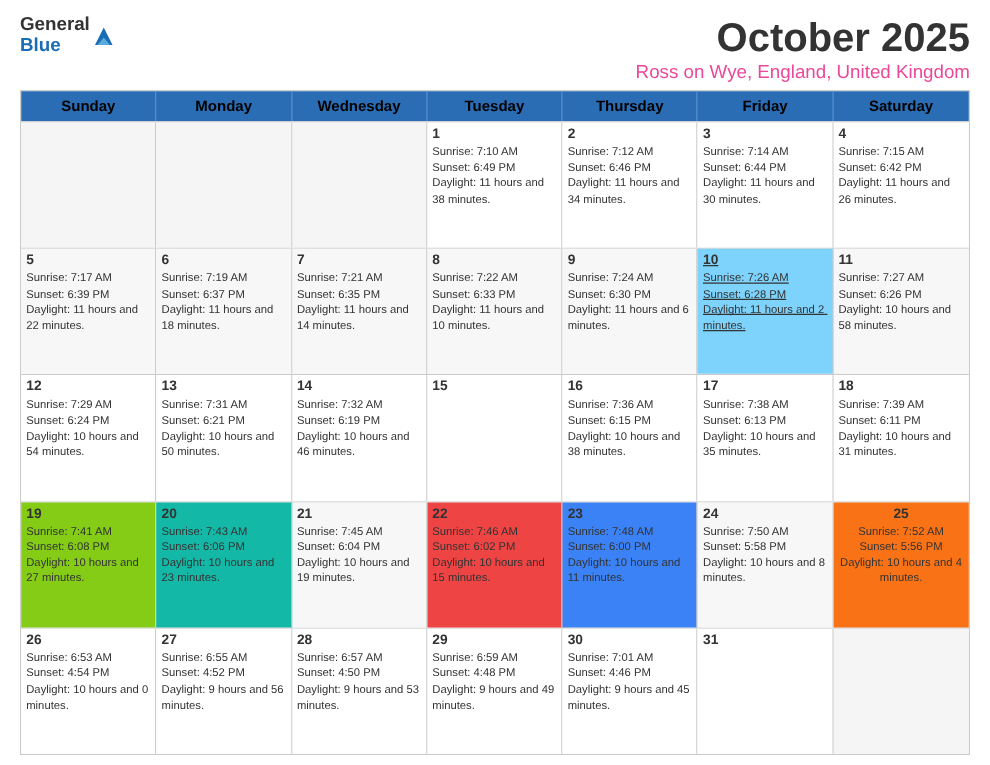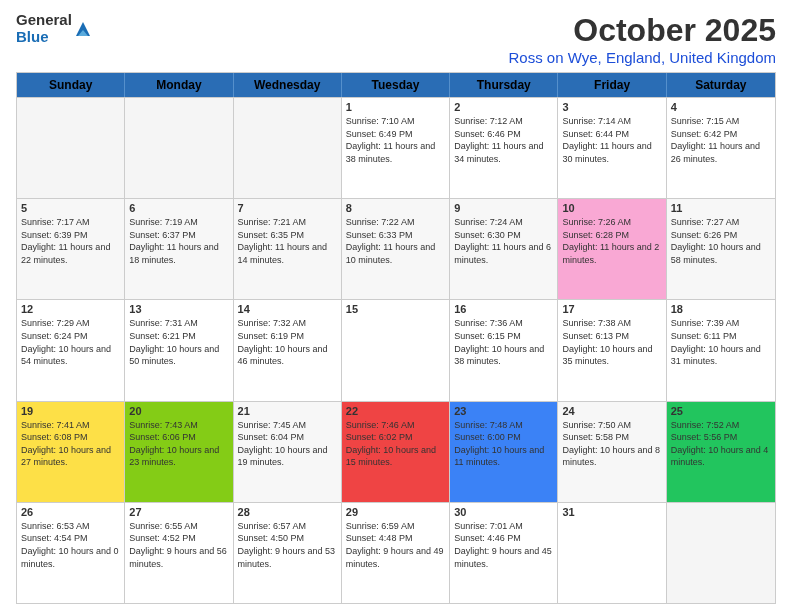--- a/index.html
+++ b/index.html
@@ -50,21 +50,21 @@
     .title-area {
       text-align: right;
     }
     .month-title {
       font-size: 32px;
       font-weight: bold;
       color: #333;
     }
     .subtitle {
       font-size: 15px;
-      color: #1d4ed8;
+      color: #ec4899;
     }
     .calendar {
       flex: 1;
       display: flex;
       flex-direction: column;
       border: 1px solid #ccc;
     }
     .cal-header {
       display: grid;
       grid-template-columns: repeat(7, 1fr);
@@ -198,21 +198,21 @@
             <div class="cell-text" style="white-space: pre-wrap;">Sunrise: 7:22 AM
 Sunset: 6:33 PM
 Daylight: 11 hours and 10 minutes.</div>
           </div>
           <div class="cal-cell" style="background: rgb(247, 247, 247);">
             <span class="day-num">9</span>
             <div class="cell-text" style="white-space: pre-wrap;">Sunrise: 7:24 AM
 Sunset: 6:30 PM
 Daylight: 11 hours and 6 minutes.</div>
           </div>
-          <div class="cal-cell" style="background: #f9a8d4;">
+          <div class="cal-cell" style="background: #7dd3fc; text-decoration: underline;">
             <span class="day-num">10</span>
             <div class="cell-text" style="white-space: pre-wrap;">Sunrise: 7:26 AM
 Sunset: 6:28 PM
 Daylight: 11 hours and 2 minutes.</div>
           </div>
           <div class="cal-cell" style="background: rgb(247, 247, 247);">
             <span class="day-num">11</span>
             <div class="cell-text" style="white-space: pre-wrap;">Sunrise: 7:27 AM
 Sunset: 6:26 PM
 Daylight: 10 hours and 58 minutes.</div>
@@ -253,27 +253,27 @@
 Daylight: 10 hours and 35 minutes.</div>
           </div>
           <div class="cal-cell">
             <span class="day-num">18</span>
             <div class="cell-text" style="white-space: pre-wrap;">Sunrise: 7:39 AM
 Sunset: 6:11 PM
 Daylight: 10 hours and 31 minutes.</div>
           </div>
         </div>
         <div class="cal-row">
-          <div class="cal-cell" style="background: #fde047;">
+          <div class="cal-cell" style="background: #84cc16;">
             <span class="day-num">19</span>
             <div class="cell-text" style="white-space: pre-wrap;">Sunrise: 7:41 AM
 Sunset: 6:08 PM
 Daylight: 10 hours and 27 minutes.</div>
           </div>
-          <div class="cal-cell" style="background: #84cc16;">
+          <div class="cal-cell" style="background: #14b8a6;">
             <span class="day-num">20</span>
             <div class="cell-text" style="white-space: pre-wrap;">Sunrise: 7:43 AM
 Sunset: 6:06 PM
 Daylight: 10 hours and 23 minutes.</div>
           </div>
           <div class="cal-cell" style="background: rgb(247, 247, 247);">
             <span class="day-num">21</span>
             <div class="cell-text" style="white-space: pre-wrap;">Sunrise: 7:45 AM
 Sunset: 6:04 PM
 Daylight: 10 hours and 19 minutes.</div>
@@ -289,21 +289,21 @@
             <div class="cell-text" style="white-space: pre-wrap;">Sunrise: 7:48 AM
 Sunset: 6:00 PM
 Daylight: 10 hours and 11 minutes.</div>
           </div>
           <div class="cal-cell" style="background: rgb(247, 247, 247);">
             <span class="day-num">24</span>
             <div class="cell-text" style="white-space: pre-wrap;">Sunrise: 7:50 AM
 Sunset: 5:58 PM
 Daylight: 10 hours and 8 minutes.</div>
           </div>
-          <div class="cal-cell" style="background: #22c55e;">
+          <div class="cal-cell" style="background: #f97316; text-align: center;">
             <span class="day-num">25</span>
             <div class="cell-text" style="white-space: pre-wrap;">Sunrise: 7:52 AM
 Sunset: 5:56 PM
 Daylight: 10 hours and 4 minutes.</div>
           </div>
         </div>
         <div class="cal-row">
           <div class="cal-cell">
             <span class="day-num">26</span>
             <div class="cell-text" style="white-space: pre-wrap;">Sunrise: 6:53 AM

